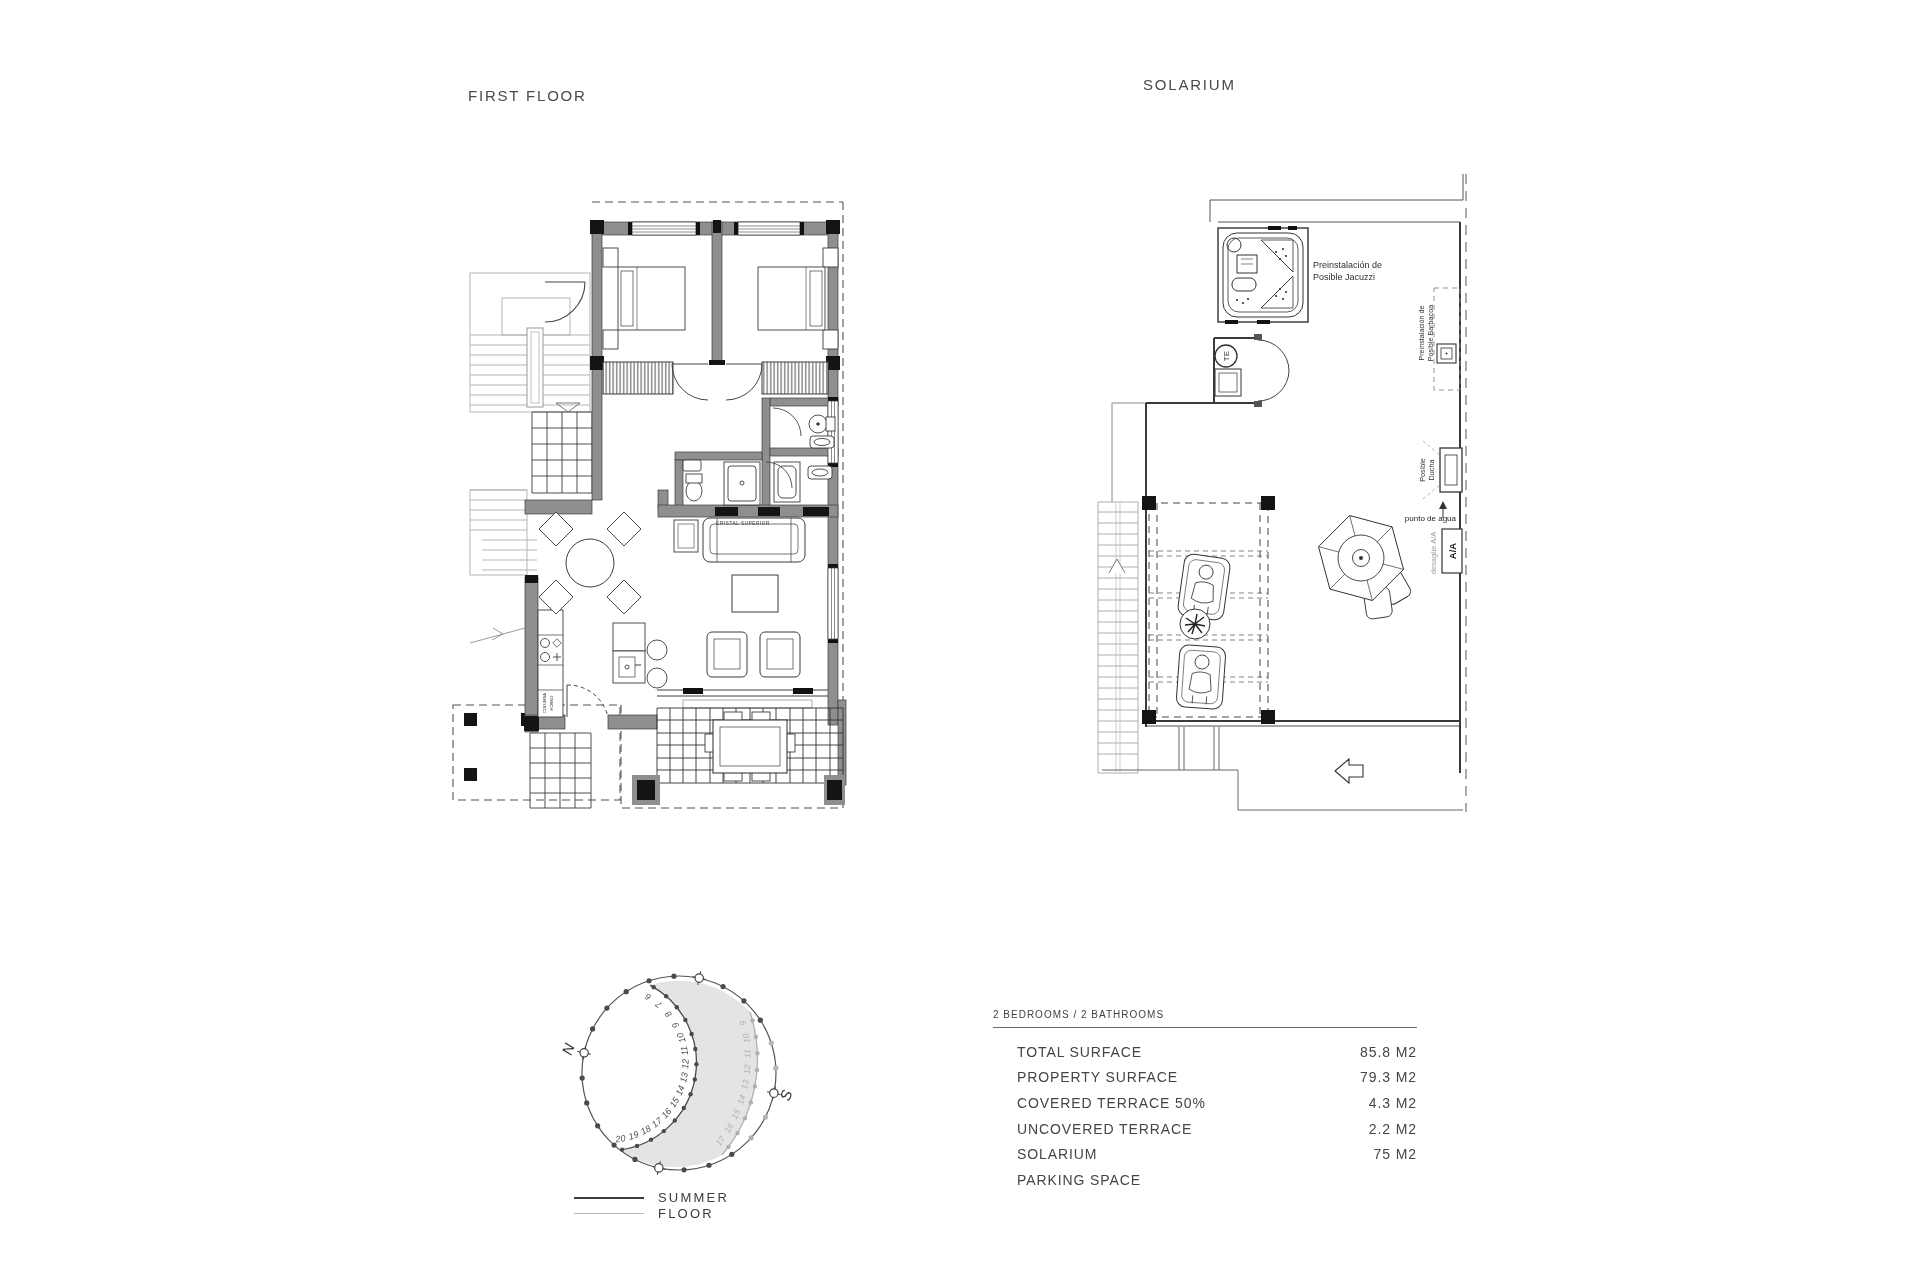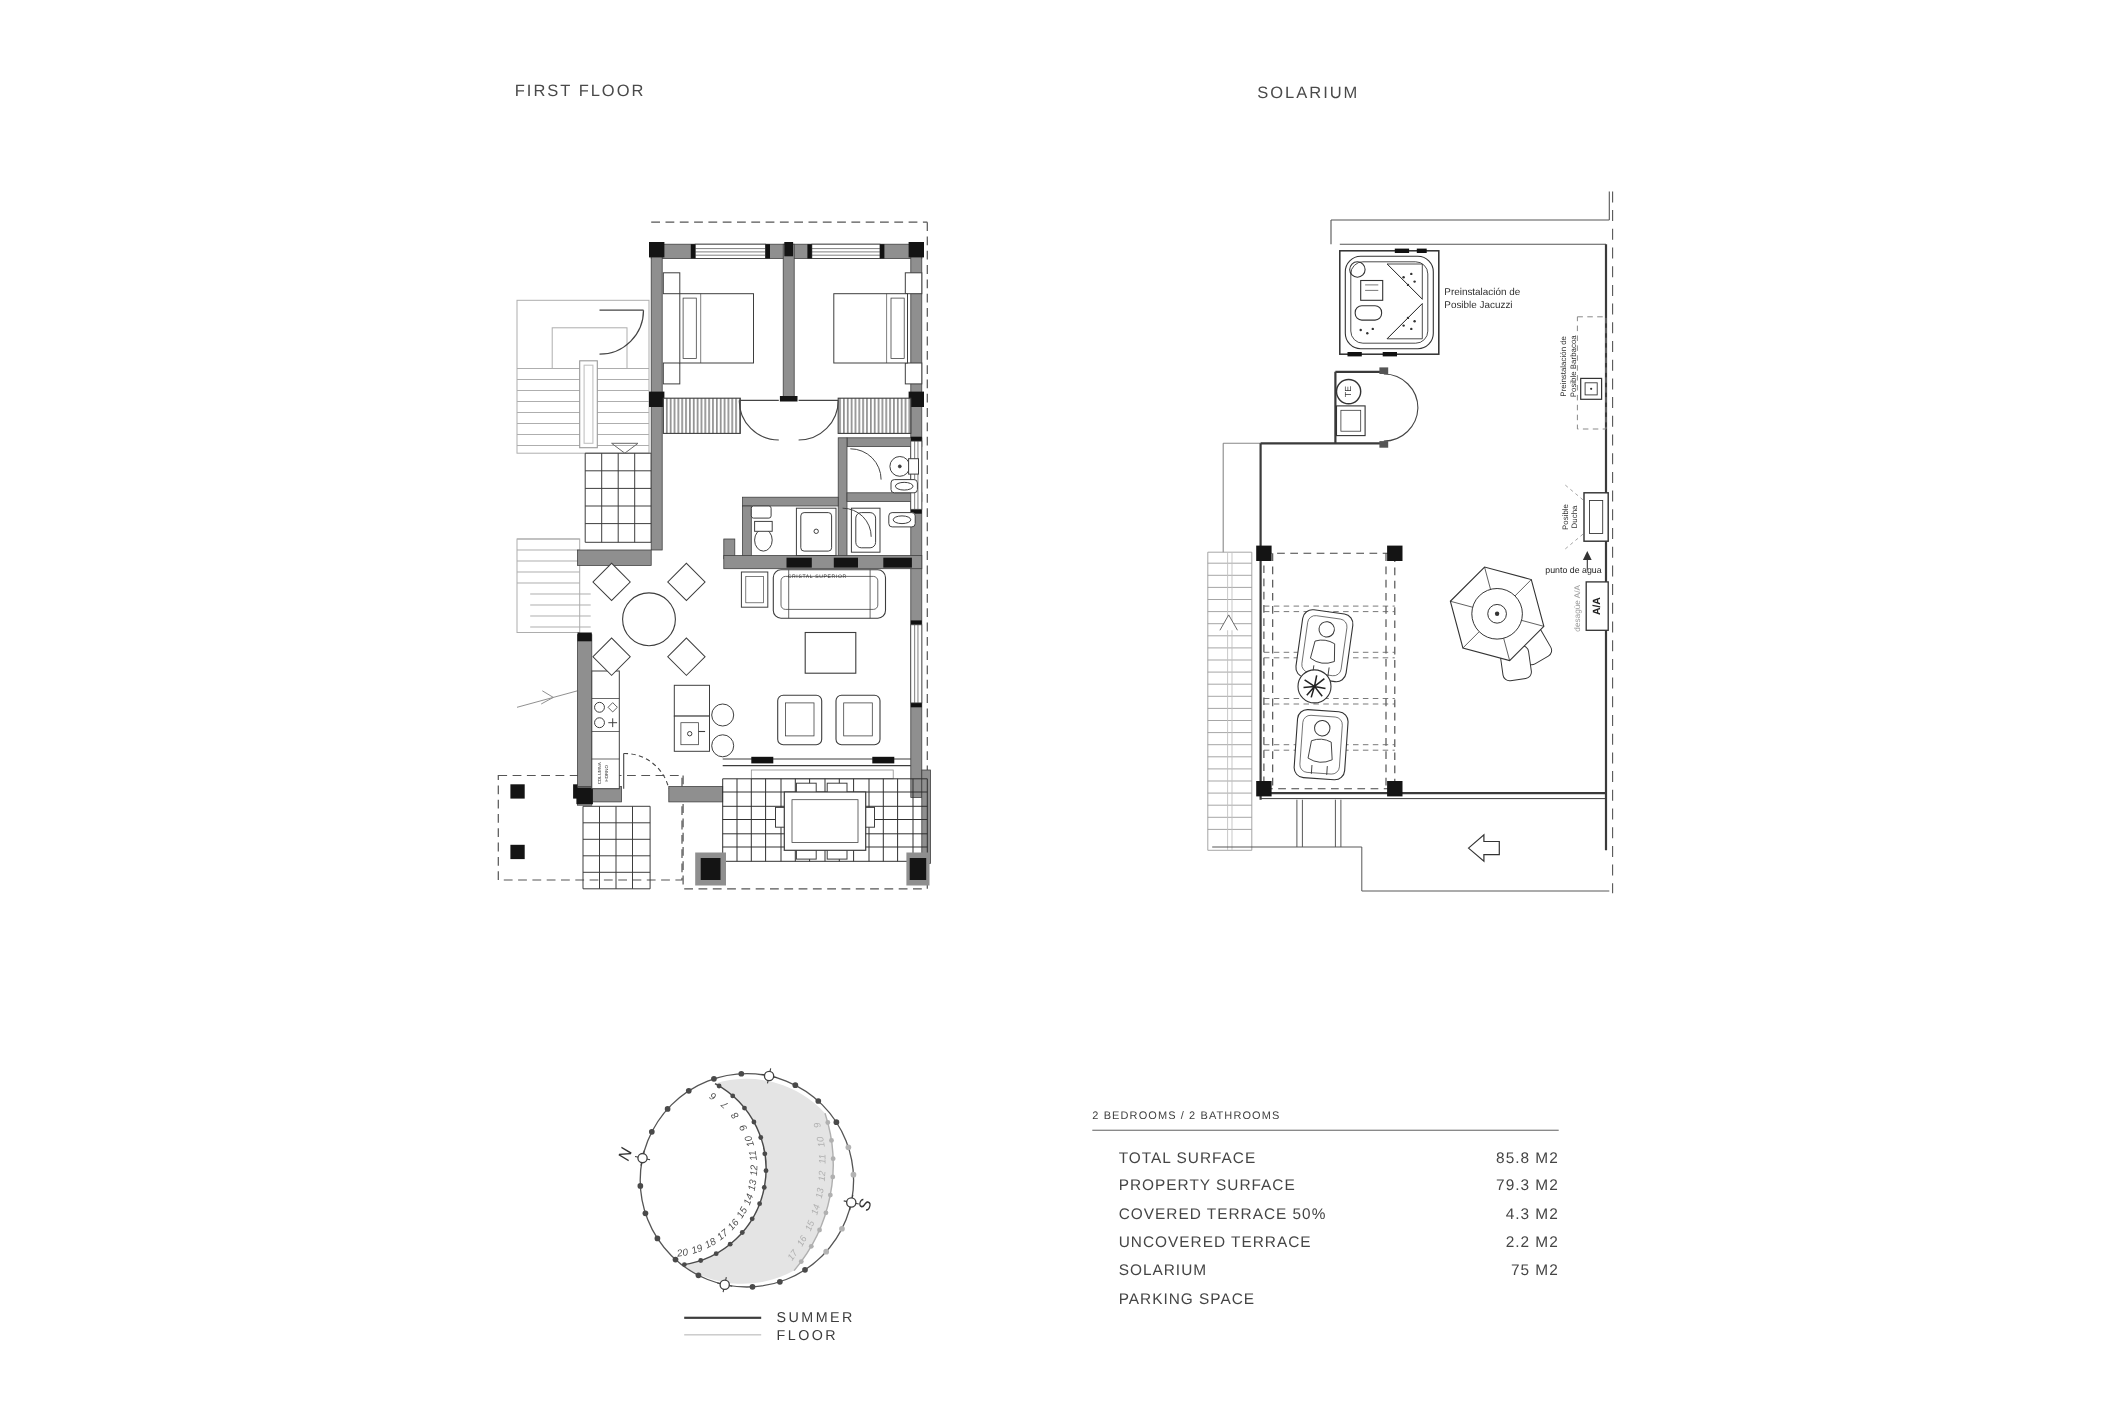--- a/index.html
+++ b/index.html
@@ -10,31 +10,31 @@
   svg text{font-family:"Liberation Sans",sans-serif;}
   
   .spec{position:absolute;left:993px;top:1009px;width:424px;color:#454545;}
   .spec-header{font-size:10px;letter-spacing:1px;color:#3f3f3f;}
   .spec-rule{border-top:1.5px solid #6e6e6e;margin-top:7px;}
   #spec-rows{margin-top:11px;margin-left:24px;}
   .spec-row{display:flex;height:25.6px;align-items:center;font-size:14px;letter-spacing:.9px;}
   .spec-label{width:310px;}
   .spec-value{flex:1;text-align:right;}
   
-  #sun-legend{position:absolute;left:622px;top:1190px;}
+  #sun-legend{position:absolute;left:574px;top:1190px;}
   .leg-row{display:flex;align-items:center;height:15.5px;}
   .leg-line{display:inline-block;width:70px;}
   .leg-label{margin-left:14px;font-size:13px;letter-spacing:2.2px;color:#3d3d3d;}
 </style>
 </head>
 <body>
 
 <div id="page">
 
-  <div class="plan-title" style="left:468px;top:74px;">FIRST FLOOR</div>
+  <div class="plan-title" style="left:468px;top:87px;">FIRST FLOOR</div>
   <div class="plan-title" style="left:1143px;top:76px;">SOLARIUM</div>
 
   <svg class="plan" style="left:440px;top:160px;" width="440" height="670" viewBox="0 0 440 670">
     <defs>
       <pattern id="hatch" width="3.5" height="8" patternUnits="userSpaceOnUse">
         <rect width="3.5" height="8" fill="#ffffff"></rect>
         <path d="M1.7 0 V8" stroke="#3d3d3d" stroke-width="0.9"></path>
       </pattern>
     </defs>
 

